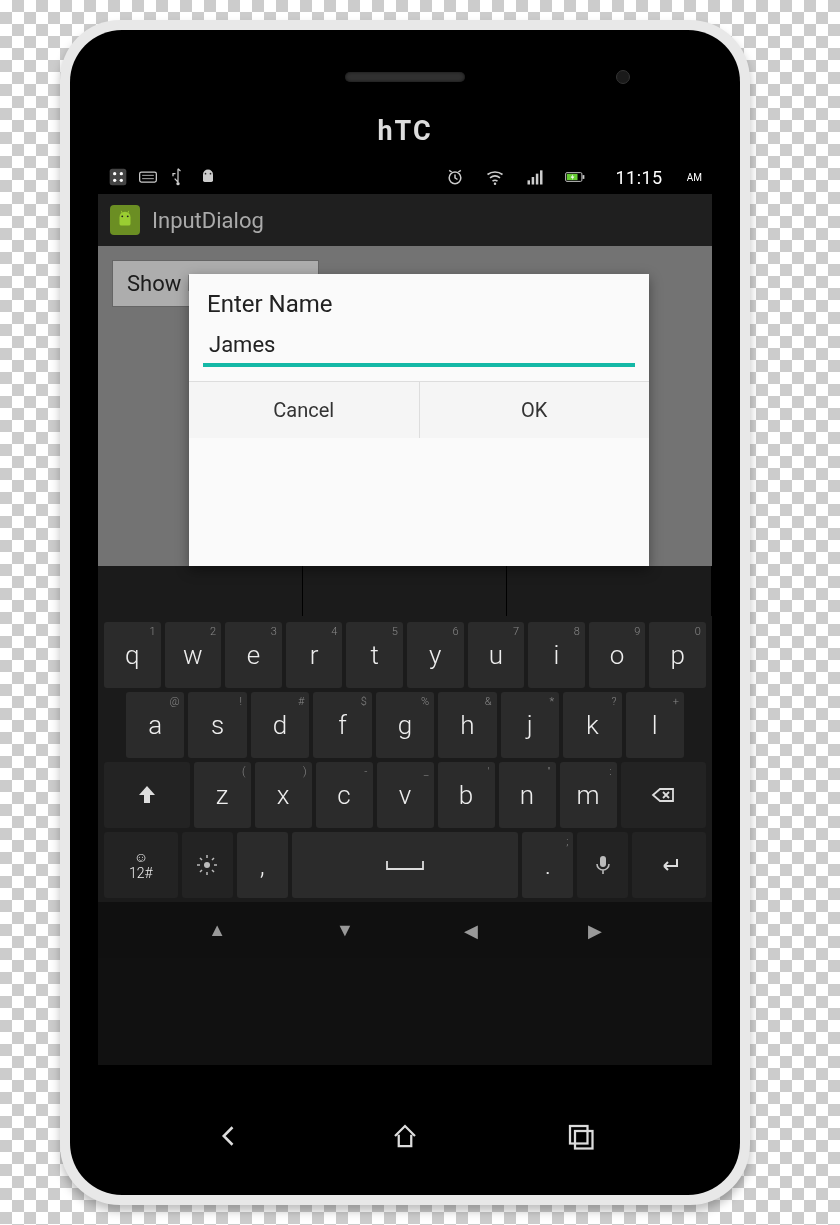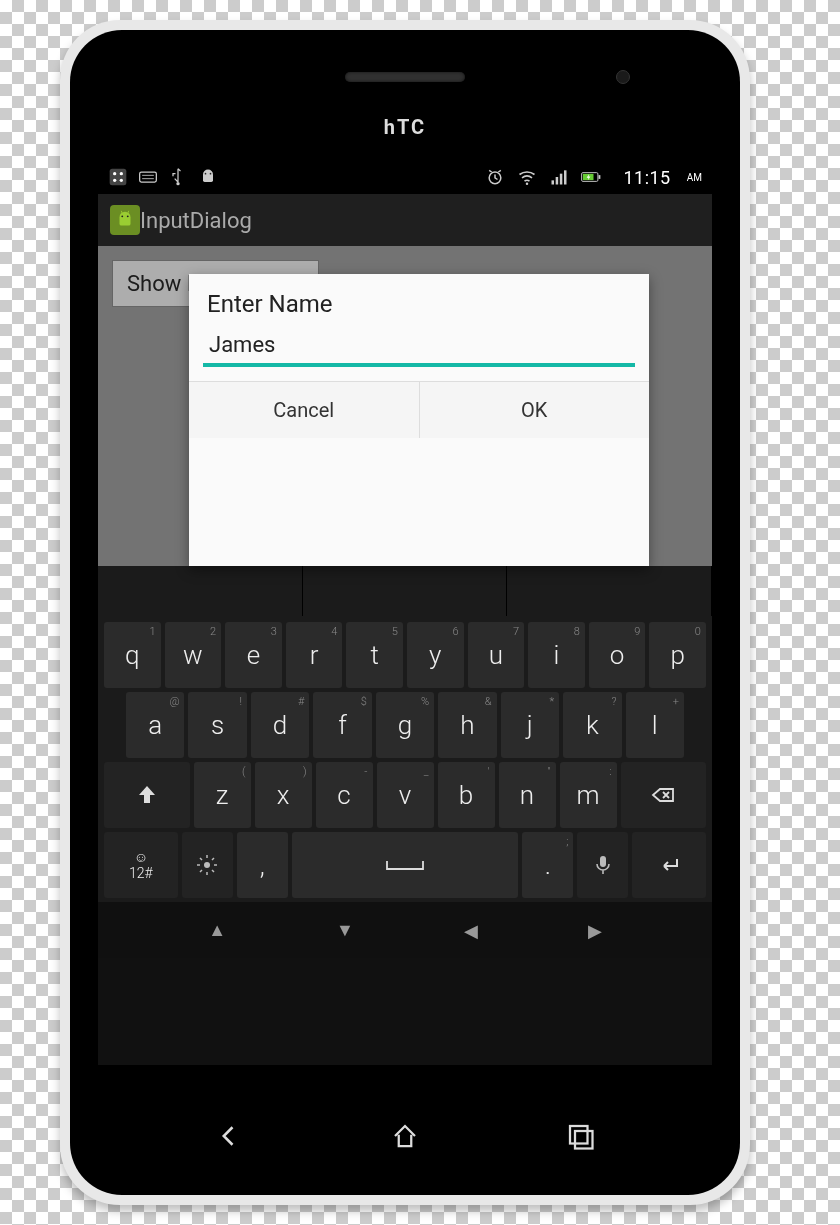--- a/index.html
+++ b/index.html
@@ -18,29 +18,29 @@
   background: #e8e8e8; border-radius: 60px; box-shadow: 0 6px 10px rgba(0,0,0,0.25);
 }
 .phone-inner { position: absolute; left: 10px; top: 10px; right: 10px; bottom: 10px;
   background: #000; border-radius: 52px;
 }
 .speaker { position:absolute; left:50%; top:42px; transform:translateX(-50%);
   width:120px; height:10px; border-radius:5px; background:#303030;
   box-shadow: inset 0 0 3px #111;
 }
 .camdot { position:absolute; right:110px; top:40px; width:14px; height:14px; border-radius:50%; background:#1a1a1a; border:1px solid #333;}
-.logo { position:absolute; left:50%; top:85px; transform:translateX(-50%); color:#ddd; font-weight:bold; letter-spacing:2px; font-size:20px;}
+.logo { position:absolute; left:50%; top:85px; transform:translateX(-50%); color:#ddd; font-weight:bold; letter-spacing:2px; font-size:27px;}
 .screen { position:absolute; left:28px; right:28px; top:130px; bottom:130px; background:#111; overflow:hidden;}
 .statusbar { height:34px; background:#000; color:#fff; display:flex; align-items:center; padding:0 10px; font-size:16px;}
 .statusbar .left { display:flex; gap:10px; }
-.statusbar .right { margin-left:auto; display:flex; gap:12px; align-items:center;}
+.statusbar .right { margin-left:auto; display:flex; gap:20px; align-items:center;}
 .statusbar svg, .statusbar span.ico { width:20px; height:20px; display:inline-block; }
 .time { font-size:18px; letter-spacing:0.5px; }
 .ampm { font-size:10px; margin-left:4px; }
-.appbar { height:52px; background:#1f1f1f; display:flex; align-items:center; padding:12px 12px; color:#aaa; font-size:22px;}
+.appbar { height:52px; background:#1f1f1f; display:flex; align-items:center; padding:12px 12px; gap:12px; color:#aaa; font-size:22px;}
 .appicon { width:30px; height:30px; background:#6b8e23; border-radius:4px; display:flex; align-items:center; justify-content:center;}
 .appicon svg { width:22px; height:22px; }
 .page { background:#888; height:320px; position:relative; padding:14px;}
 .show-btn { background:#ccc; border:1px solid #777; padding:10px 14px; font-size:22px; color:#222;}
 .overlay { position:absolute; inset:0; background:rgba(0,0,0,0.15); display:flex; justify-content:center;padding-left:28px; }
 .dialog { margin-top:28px; width:460px; background:#fafafa; box-shadow:0 4px 12px rgba(0,0,0,0.4);}
 .dlg-title { font-size:24px; color:#222; padding:16px 18px 10px; }
 .dlg-input-wrap { padding:0 14px 14px; }
 .dlg-input { width:100%; font-size:22px; color:#222; border:none; border-bottom:4px solid #14b8a6; padding:4px 6px 6px; background:transparent; outline:none;}
 .dlg-buttons { display:flex; border-top:1px solid #ddd; }

